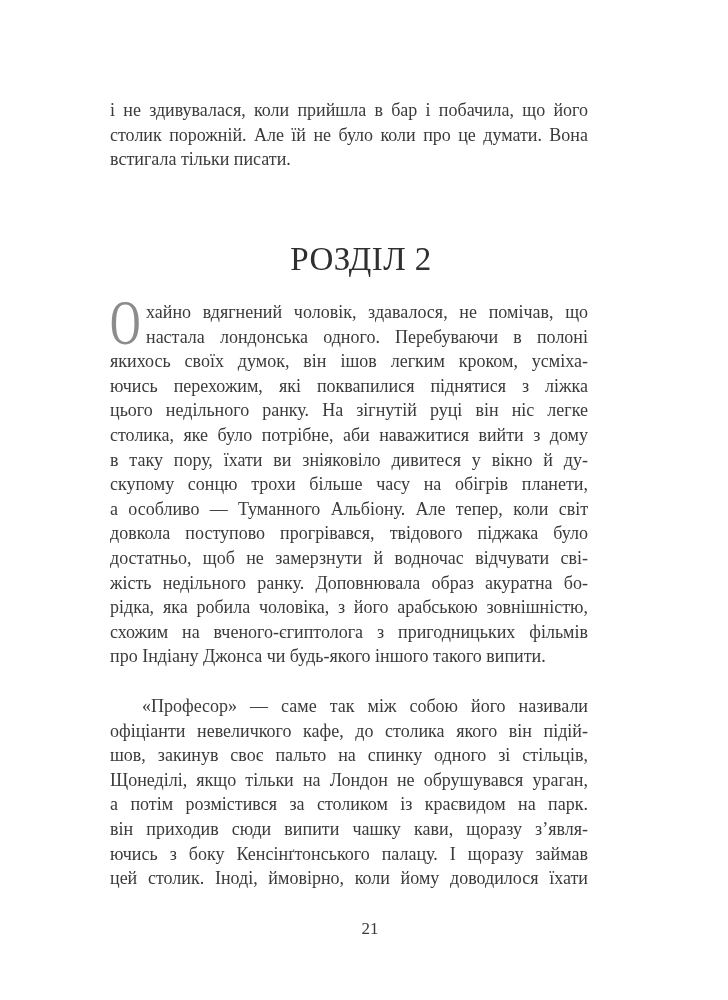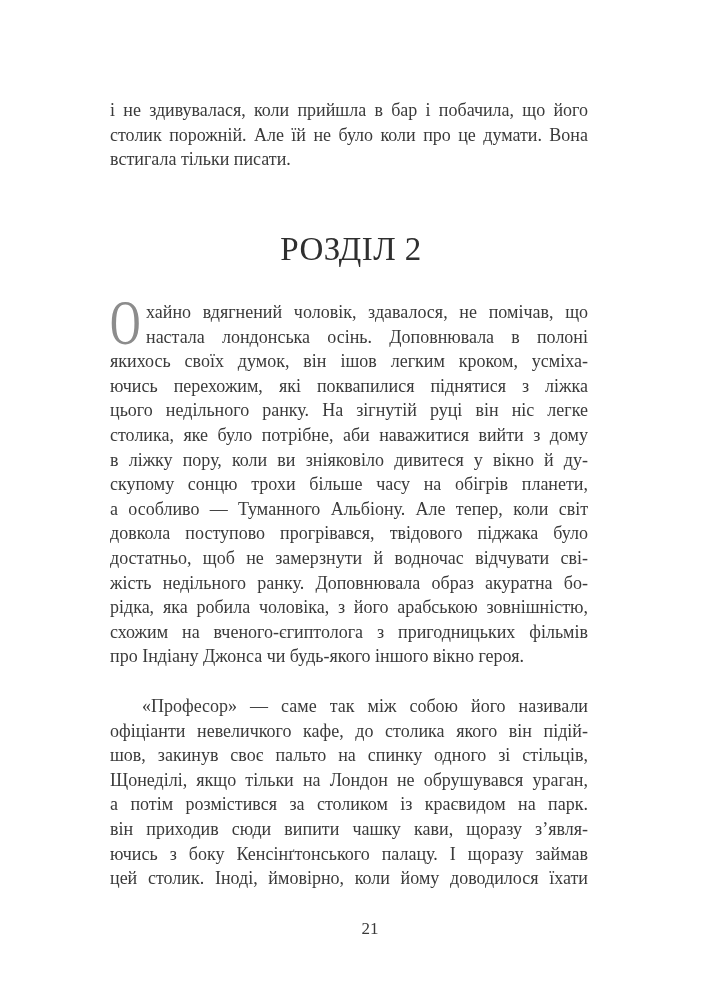--- a/index.html
+++ b/index.html
@@ -18,21 +18,21 @@
     width: 478px;
   }
   #para-0 { top: 98px; }
   #para-1 { top: 300px; }
   #para-2 { top: 694px; }
   .chapter {
     position: absolute;
     left: 110px;
     width: 478px;
     top: 227px;
-    margin: 2px;
+    margin: 12px;
     font-size: 33px;
     line-height: 40px;
     font-weight: normal;
     letter-spacing: 0.5px;
     text-align: center;
     color: #2f2f2f;
   }
   .line {
     font-size: 18px;
     line-height: 24.6px;
@@ -76,34 +76,34 @@
       <div class="line">і не здивувалася, коли прийшла в бар і побачила, що його</div>
       <div class="line">столик порожній. Але їй не було коли про це думати. Вона</div>
       <div class="line para-end">встигала тільки писати.</div>
     </section>
 
   <h2 class="chapter">РОЗДІЛ 2</h2>
 
   <section class="textblock" id="para-1">
       <span class="dropcap">О</span>
       <div class="line">хайно вдягнений чоловік, здавалося, не помічав, що</div>
-      <div class="line">настала лондонська осінь. Доповнювала в полоні</div>
+      <div class="line">настала лондонська одного. Перебуваючи в полоні</div>
       <div class="line">якихось своїх думок, він ішов легким кроком, усміха-</div>
       <div class="line">ючись перехожим, які поквапилися піднятися з ліжка</div>
       <div class="line">цього недільного ранку. На зігнутій руці він ніс легке</div>
       <div class="line">столика, яке було потрібне, аби наважитися вийти з дому</div>
-      <div class="line">в ліжку пору, коли ви зніяковіло дивитеся у вікно й ду-</div>
+      <div class="line">в таку пору, їхати ви зніяковіло дивитеся у вікно й ду-</div>
       <div class="line">скупому сонцю трохи більше часу на обігрів планети,</div>
       <div class="line">а особливо — Туманного Альбіону. Але тепер, коли світ</div>
       <div class="line">довкола поступово прогрівався, твідового піджака було</div>
       <div class="line">достатньо, щоб не замерзнути й водночас відчувати сві-</div>
       <div class="line">жість недільного ранку. Доповнювала образ акуратна бо-</div>
       <div class="line">рідка, яка робила чоловіка, з його арабською зовнішністю,</div>
       <div class="line">схожим на вченого-єгиптолога з пригодницьких фільмів</div>
-      <div class="line para-end">про Індіану Джонса чи будь-якого іншого вікно героя.</div>
+      <div class="line para-end">про Індіану Джонса чи будь-якого іншого такого випити.</div>
     </section>
 
   <section class="textblock" id="para-2">
       <div class="line indent">«Професор» — саме так між собою його називали</div>
       <div class="line">офіціанти невеличкого кафе, до столика якого він підій-</div>
       <div class="line">шов, закинув своє пальто на спинку одного зі стільців,</div>
       <div class="line">Щонеділі, якщо тільки на Лондон не обрушувався ураган,</div>
       <div class="line">а потім розмістився за столиком із краєвидом на парк.</div>
       <div class="line">він приходив сюди випити чашку кави, щоразу з’явля-</div>
       <div class="line">ючись з боку Кенсінґтонського палацу. І щоразу займав</div>

